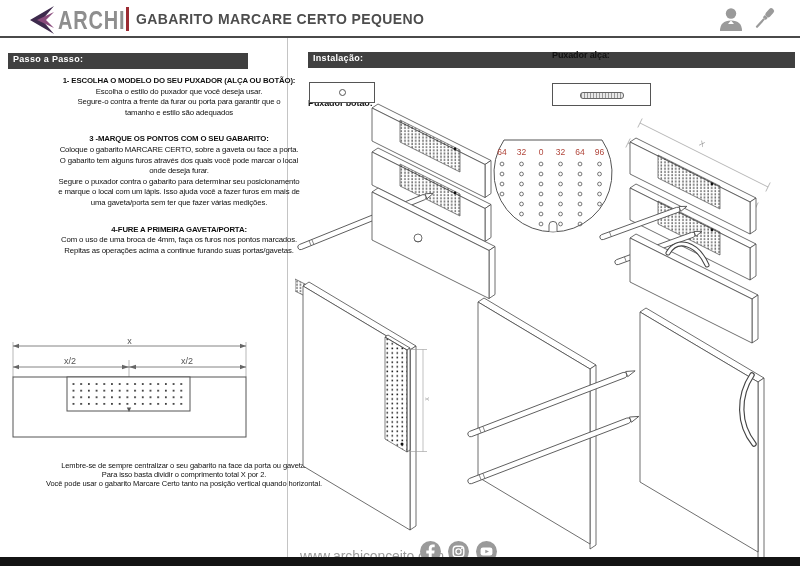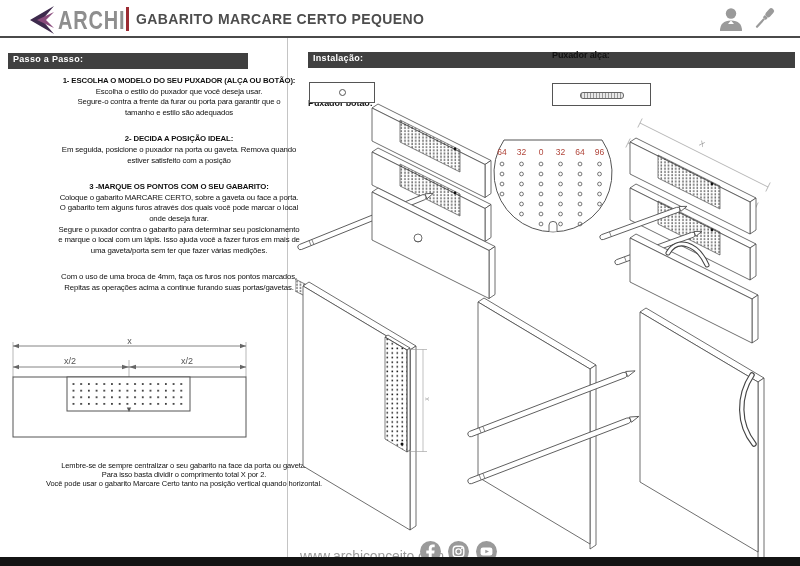--- a/index.html
+++ b/index.html
@@ -60,34 +60,30 @@
   <div class="bar abs" style="left:8px;top:53px;width:235px;">Passo a Passo:</div>
 
   <div class="steps abs" style="left:0;top:76px;padding-left:36px;">
     <div class="step">
       <div class="step-h">1- ESCOLHA O MODELO DO SEU PUXADOR (ALÇA OU BOTÃO):</div>
       <div class="step-b">Escolha o estilo do puxador que você deseja usar.
 Segure-o contra a frente da furar ou porta para garantir que  o
 tamanho e estilo são adequados</div>
     </div>
     <div class="step">
-      <div class="step-h">2- DECIDA A POSIÇÃO IDEAL:</div>
-      <div class="step-b">Em seguida, posicione o puxador na porta ou gaveta. Remova quando
-estiver satisfeito com a posição</div>
-    </div>
-    <div class="step">
       <div class="step-h">3 -MARQUE OS PONTOS COM O SEU GABARITO:</div>
       <div class="step-b">Coloque o gabarito MARCARE CERTO, sobre a gaveta ou face a porta.
 O gabarito tem alguns furos através dos quais você pode marcar o local
 onde deseja furar.
 Segure o puxador contra o gabarito para determinar seu posicionamento
 e marque o local com um lápis. Isso ajuda você a fazer furos em mais de
 uma gaveta/porta sem ter que fazer várias medições.</div>
     </div>
     <div class="step">
+      <div class="step-h">4-FURE A PRIMEIRA GAVETA/PORTA:</div>
       <div class="step-b">Com o uso de uma broca de 4mm, faça os furos nos pontos marcados.
 Repitas as operações acima a continue furando suas portas/gavetas.</div>
     </div>
   </div>
 
   <svg class="abs" style="left:10px;top:336px;" width="244" height="120" viewBox="0 0 244 120">
     <defs>
       <pattern id="sq" width="7.7" height="6.6" patternUnits="userSpaceOnUse">
         <rect x="1" y="1" width="1.7" height="1.7" fill="#222"></rect>
       </pattern>

